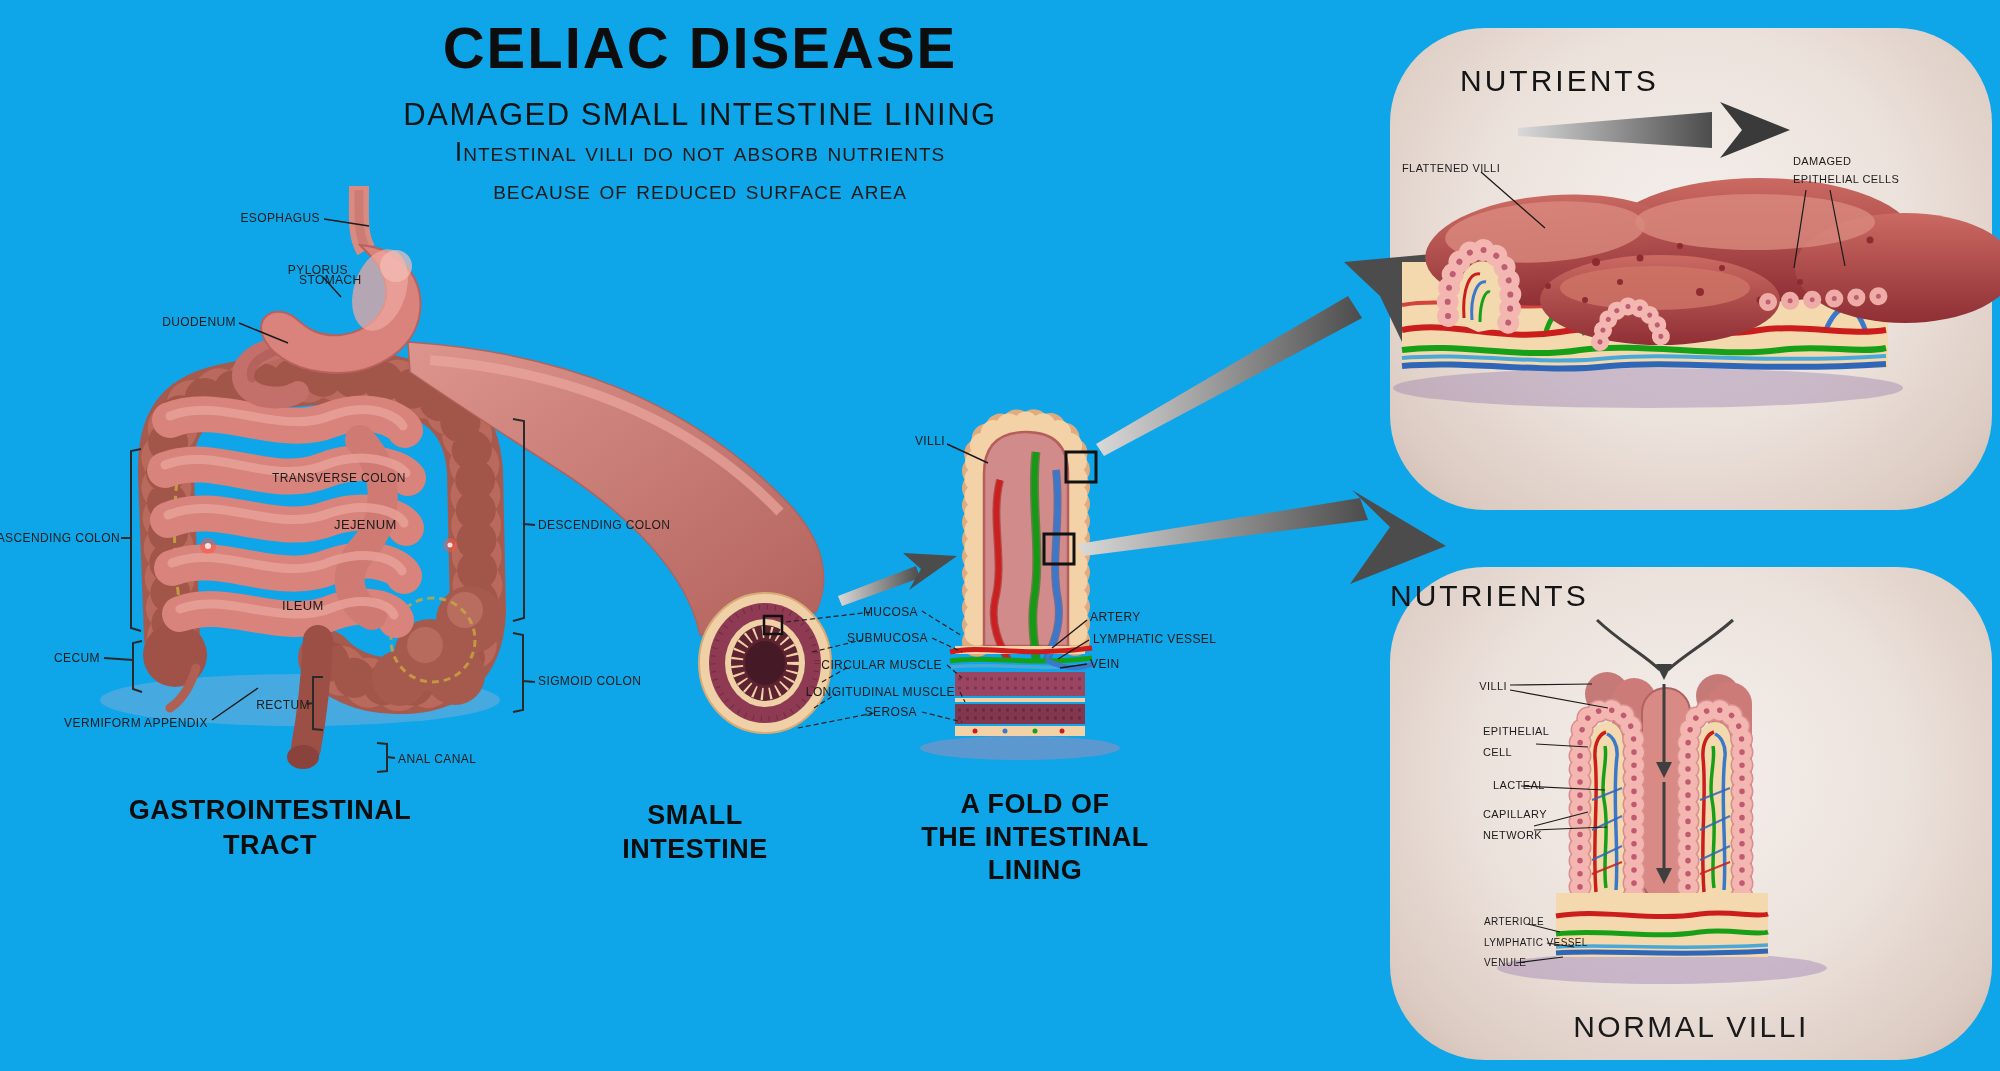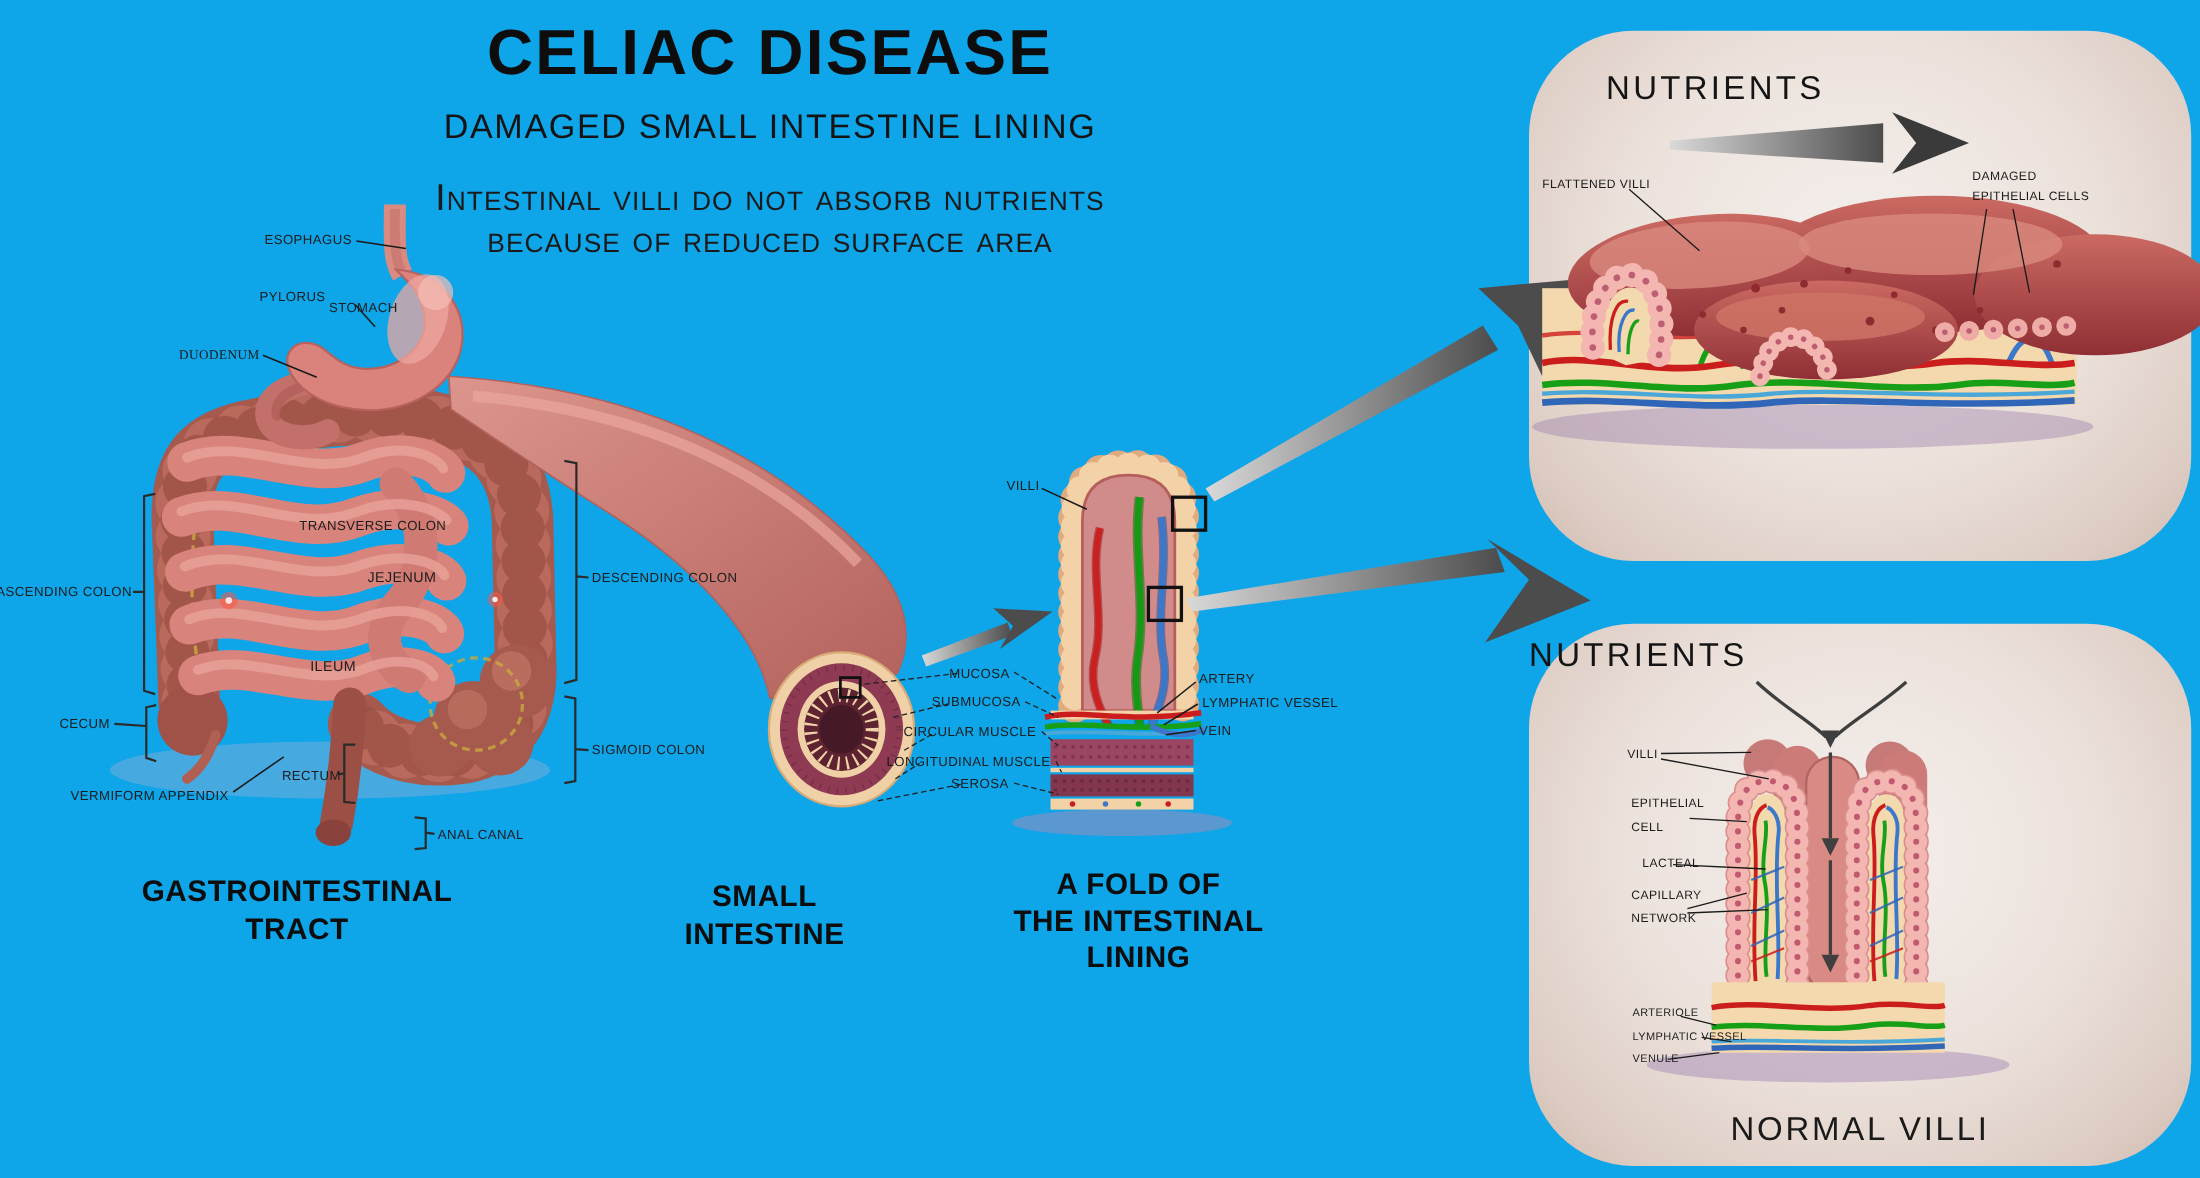--- a/index.html
+++ b/index.html
@@ -2,21 +2,21 @@
 <html><head>
 <meta charset="utf-8">
 <style>
   html,body{margin:0;padding:0;background:#ffffff;}
   .stage{position:relative;width:2000px;height:1071px;background:#0ea5e9;overflow:hidden;
          font-family:"Liberation Sans",sans-serif;color:#151515;}
   
   .header{position:absolute;left:200px;top:14px;width:1000px;text-align:center;}
   .title{font-size:58px;font-weight:800;letter-spacing:2px;color:#0d0d0d;}
   .subtitle{margin-top:16px;font-size:31px;font-weight:500;letter-spacing:1.5px;color:#141414;}
-  .desc{margin-top:28px;font-size:34px;font-weight:400;letter-spacing:1px;
+  .desc{font-size:27px;font-weight:400;letter-spacing:1px;
         font-variant:small-caps;line-height:38px;color:#1a1a1a;}
   
   .lbl{position:absolute;font-size:12px;letter-spacing:.4px;color:#1c1c1c;white-space:nowrap;}
   .lbl.s11{font-size:11px;}
   .lbl.s10{font-size:10px;}
   .lbl.s13{font-size:13px;}
   
   .caption{position:absolute;text-align:center;font-weight:800;font-size:27px;
            letter-spacing:.5px;line-height:35px;color:#0d0d0d;}
   
@@ -298,23 +298,23 @@
   <div class="header">
     <div class="title">CELIAC DISEASE</div>
     <div class="subtitle">DAMAGED SMALL INTESTINE LINING</div>
     <div class="desc">
       <div>Intestinal villi do not absorb nutrients</div>
       <div>because of reduced surface area</div>
     </div>
   </div>
 
   <div class="lbl" style="right:1680px;top:211px;">ESOPHAGUS</div>
-  <div class="lbl" style="right:1704px;top:263px;padding-left:19px;">PYLORUS</div>
+  <div class="lbl" style="right:1652px;top:263px;padding-left:19px;">PYLORUS</div>
   <div class="lbl" style="left:299px;top:273px;">STOMACH</div>
-  <div class="lbl" style="right:1764px;top:315px;font-family:Liberation Serif, serif;">DUODENUM</div>
+  <div class="lbl" style="right:1764px;top:315px;">DUODENUM</div>
   <div class="lbl" style="left:272px;top:471px;">TRANSVERSE COLON</div>
   <div class="lbl s13" style="left:334px;top:517px;">JEJENUM</div>
   <div class="lbl" style="right:1880px;top:531px;">ASCENDING COLON</div>
   <div class="lbl" style="left:538px;top:518px;">DESCENDING COLON</div>
   <div class="lbl s13" style="left:282px;top:598px;">ILEUM</div>
   <div class="lbl" style="right:1900px;top:651px;">CECUM</div>
   <div class="lbl" style="left:538px;top:674px;text-align:center;">SIGMOID COLON</div>
   <div class="lbl" style="right:1690px;top:698px;">RECTUM</div>
   <div class="lbl" style="right:1792px;top:716px;">VERMIFORM APPENDIX</div>
   <div class="lbl" style="left:398px;top:752px;">ANAL CANAL</div>

